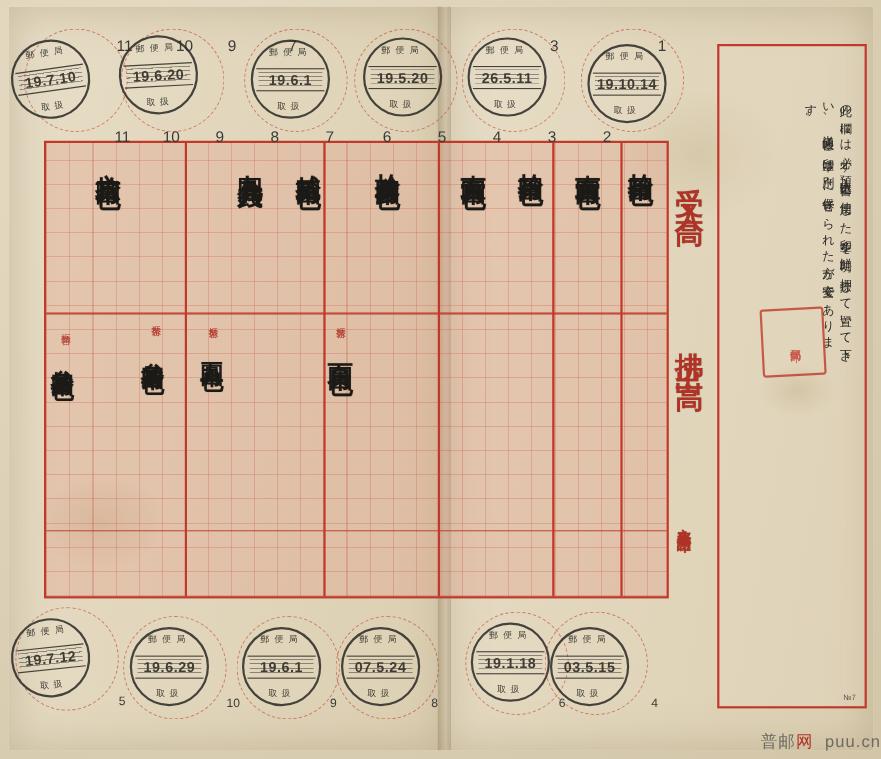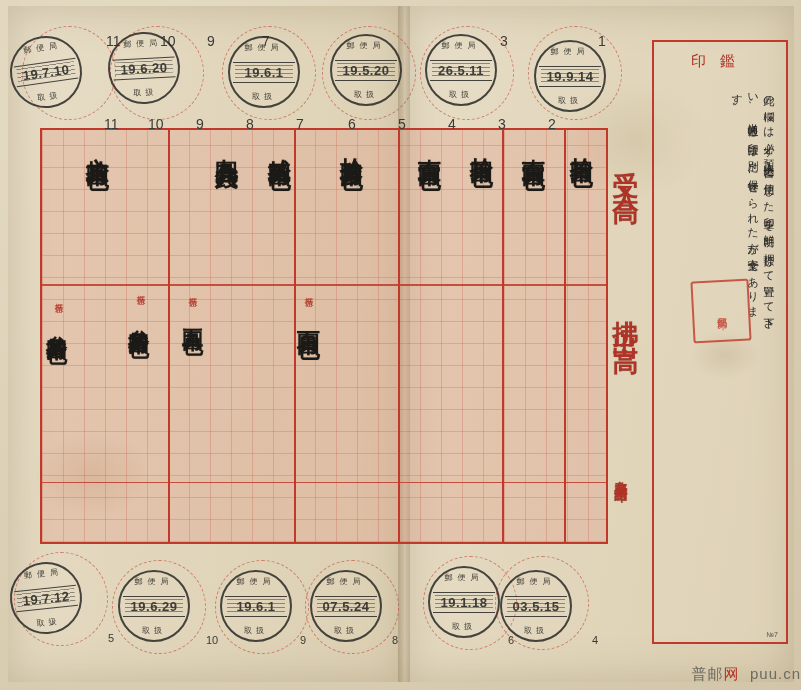--- a/index.html
+++ b/index.html
@@ -240,21 +240,21 @@
     <span class="arcTop">郵便局</span>
     <span class="hatch"></span>
     <span class="bar">26.5.11</span>
     <span class="lower">取扱</span>
   </div>
 
   <div class="dashcircle" style="left:528px;top:26px;width:92px;height:92px;"></div>
   <div class="stamp" style="left:534px;top:40px;">
     <span class="arcTop">郵便局</span>
     <span class="hatch"></span>
-    <span class="bar">19.9.14</span>
+    <span class="bar">19.10.14</span>
     <span class="lower">取扱</span>
   </div>
 
   <div class="dashcircle" style="left:14px;top:552px;width:92px;height:92px;"></div>
   <div class="stamp" style="left:10px;top:562px;transform:rotate(-6deg);">
     <span class="arcTop">郵便局</span>
     <span class="hatch"></span>
     <span class="bar">19.7.12</span>
     <span class="lower">取扱</span>
   </div>
@@ -300,21 +300,20 @@
   </div>
 
   <div class="botnum" style="left:108px;top:632px;">5</div>
   <div class="botnum" style="left:206px;top:634px;">10</div>
   <div class="botnum" style="left:300px;top:634px;">9</div>
   <div class="botnum" style="left:392px;top:634px;">8</div>
   <div class="botnum" style="left:508px;top:634px;">6</div>
   <div class="botnum" style="left:592px;top:634px;">4</div>
 
   <div id="notice">
-    <div class="nhdr">印鑑</div>
     <div class="nbody">此の欄には必ず預入申込書に使用した印章を鮮明に押捺して置いて下さい、尚通帳と印章は別々に保管せられた方が安全であります。</div>
     <div id="seal">郵便局印</div>
     <div class="ncode">№7</div>
   </div>
 
   <div id="watermark">
     <span>普邮</span><span class="red">网</span>&nbsp;&nbsp;<span>puu.cn</span>
   </div>
 
 </div>

